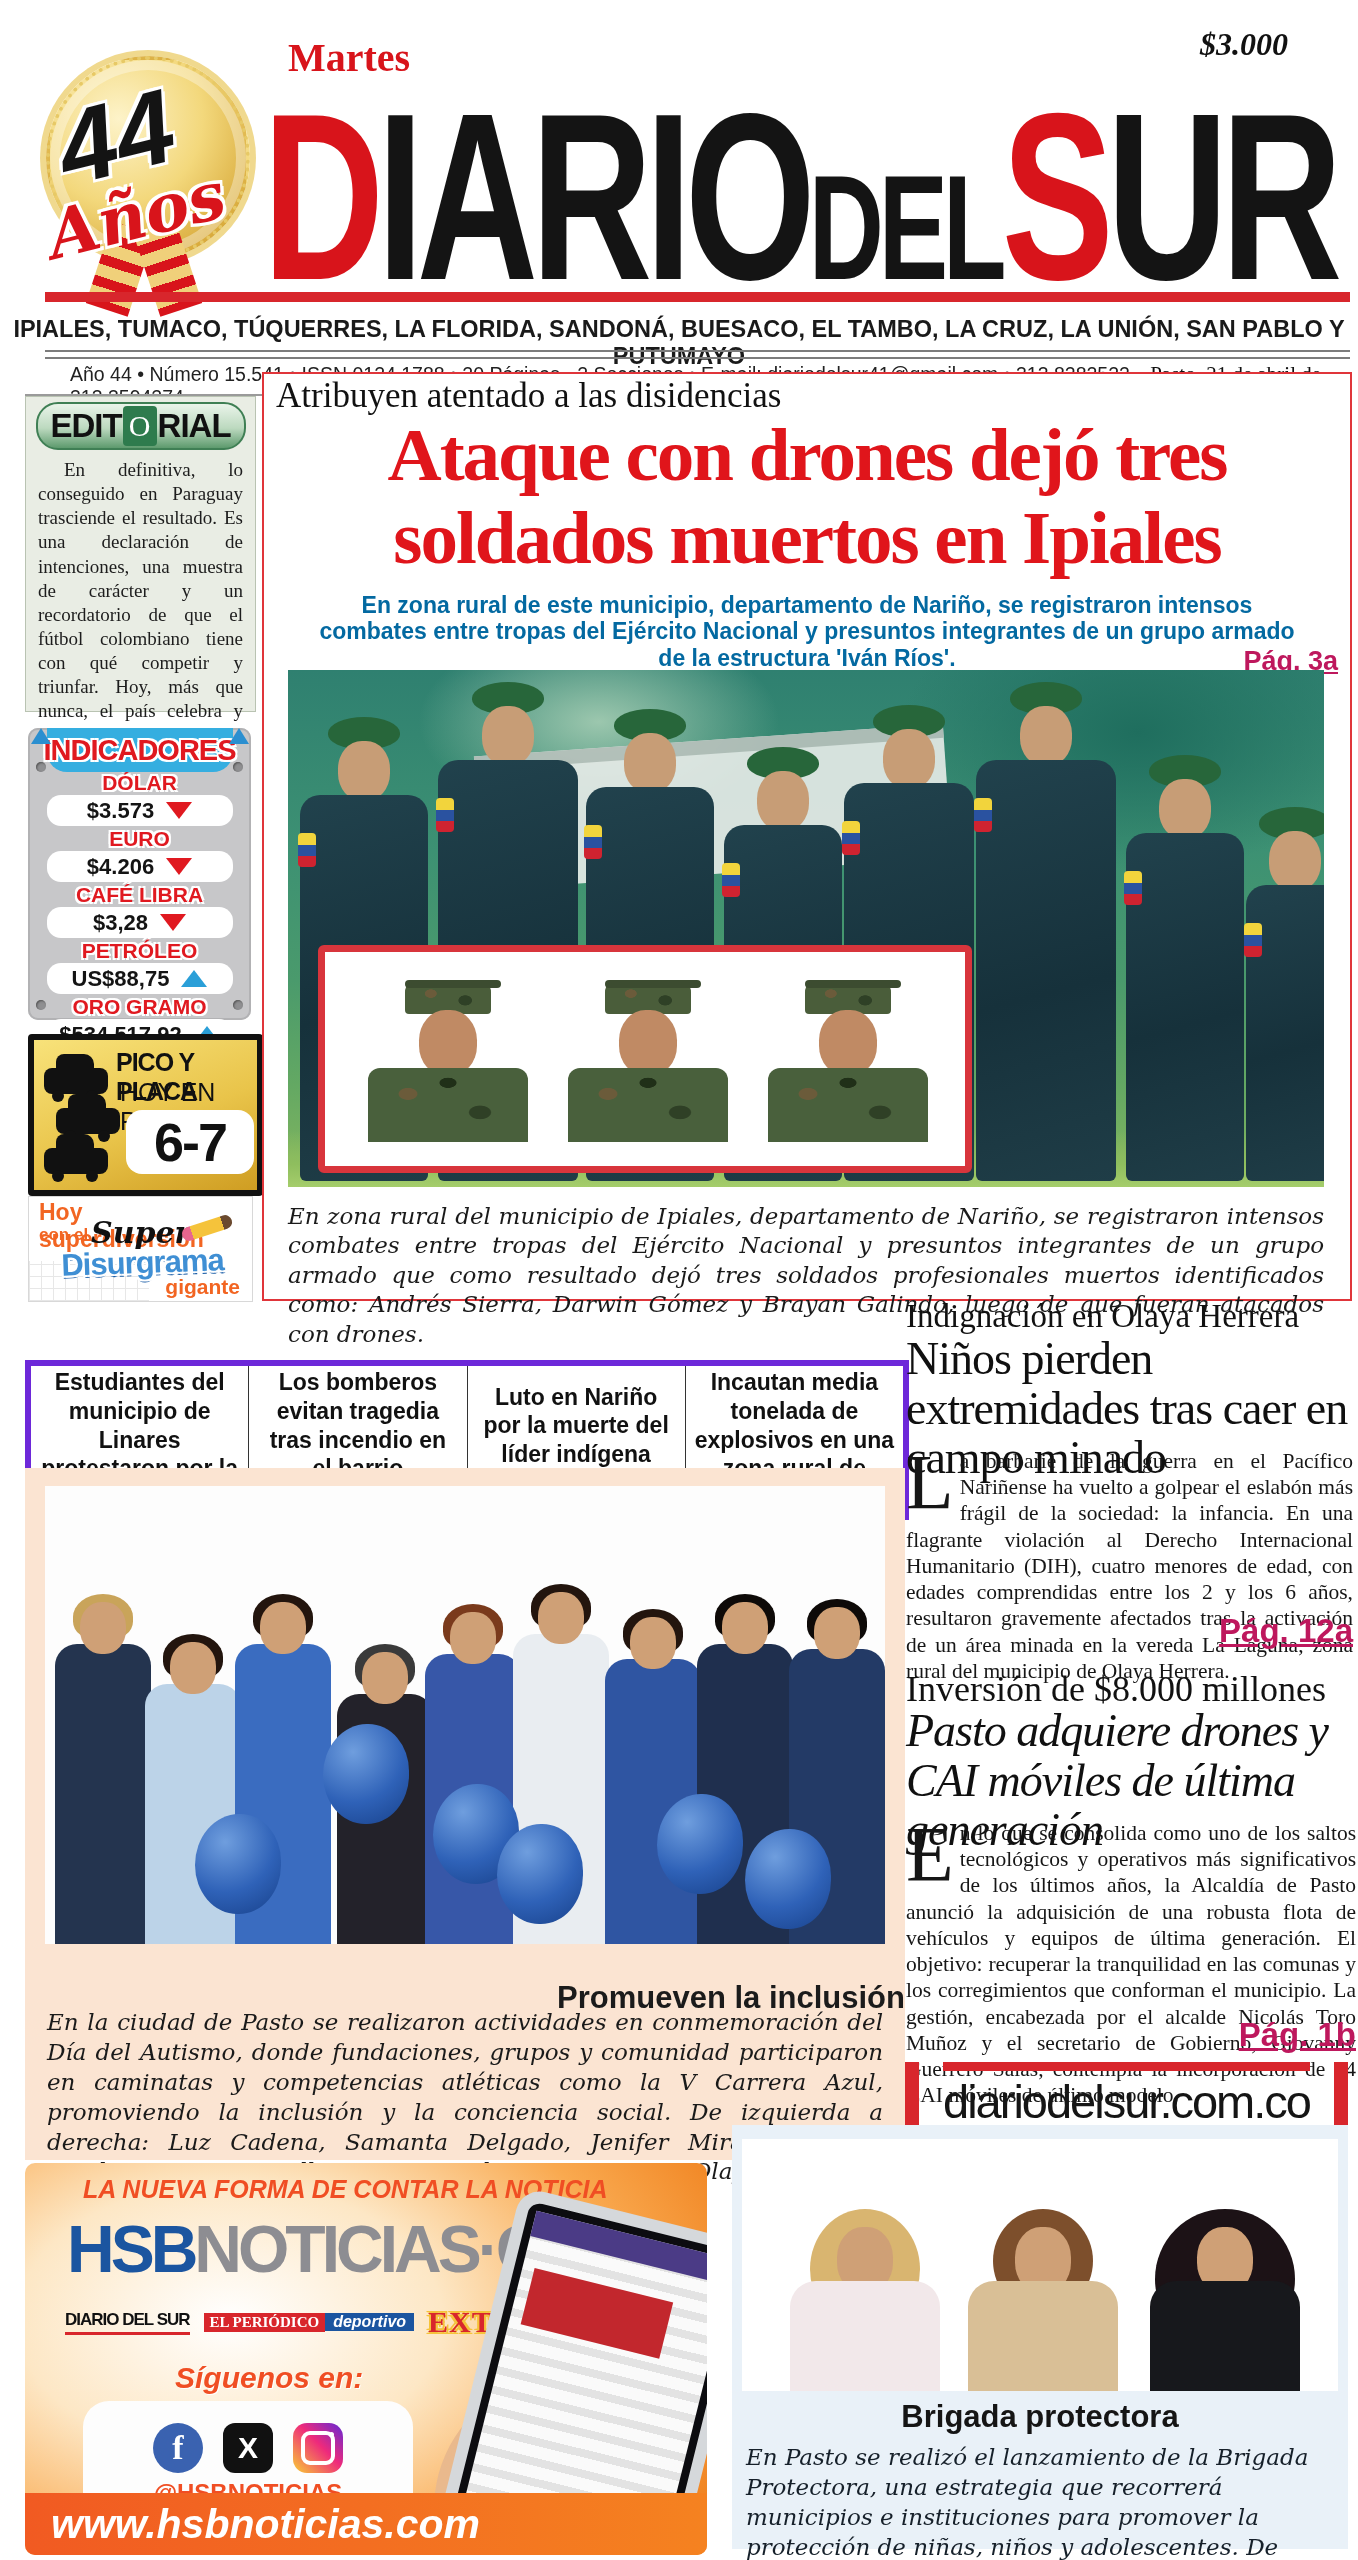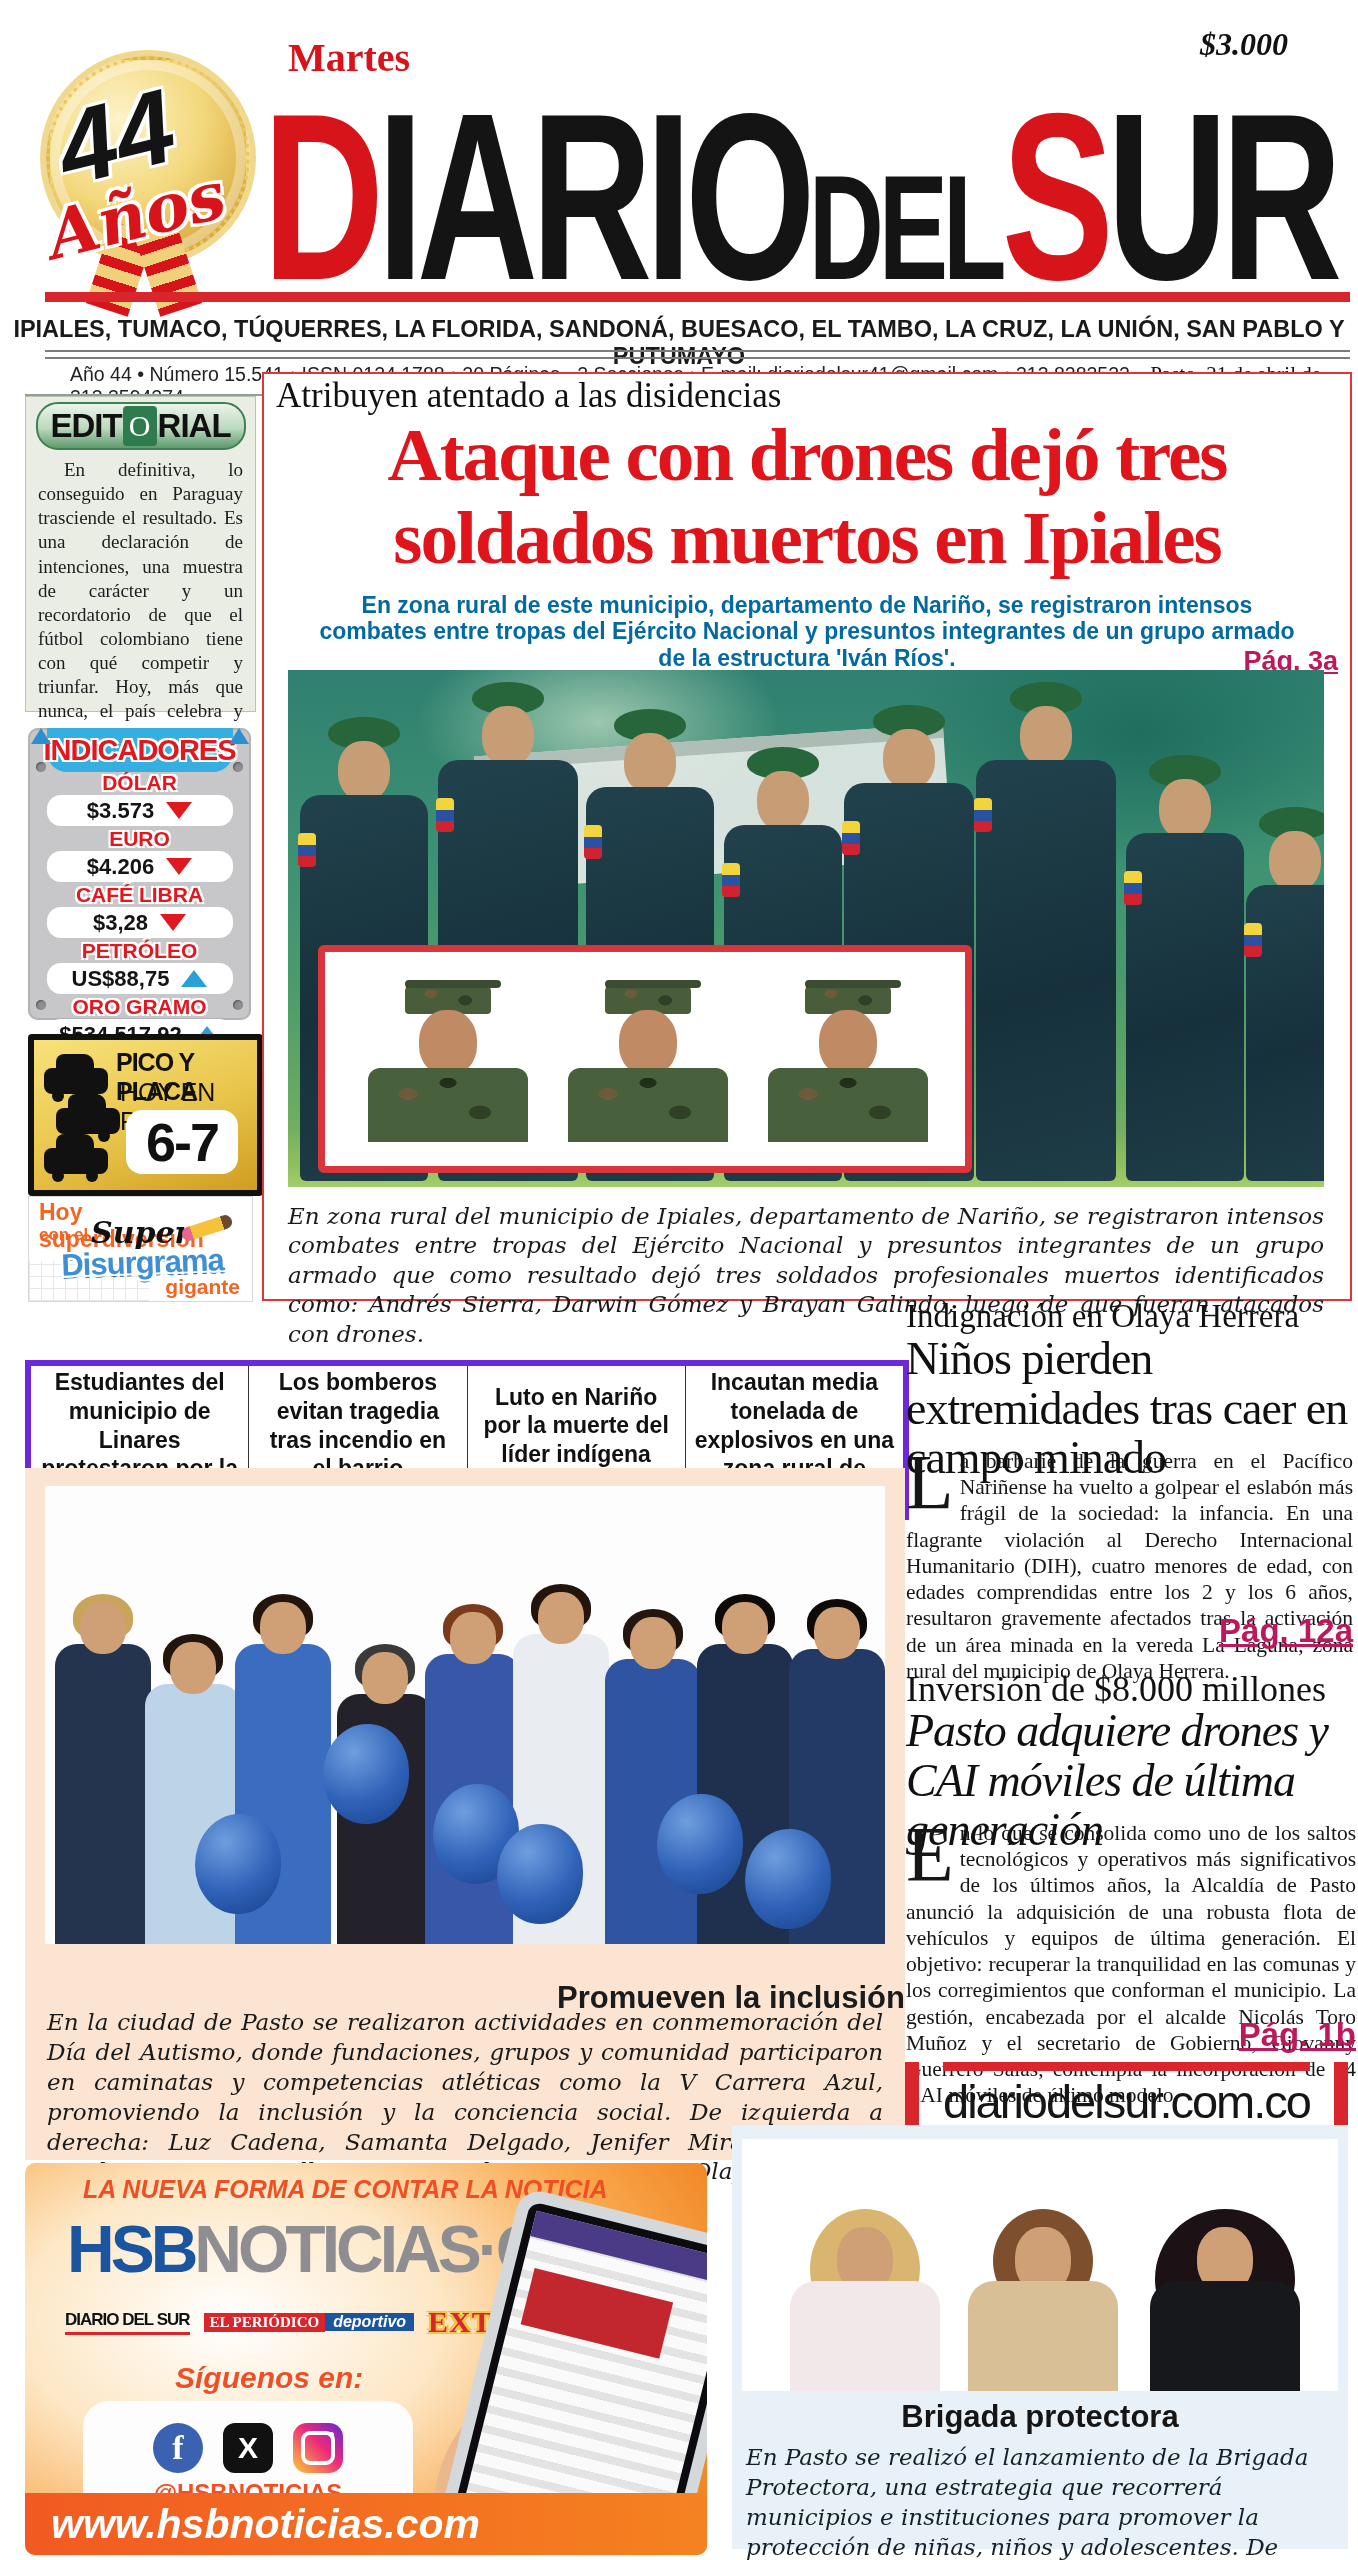--- a/index.html
+++ b/index.html
@@ -73,21 +73,21 @@
 
   #pico{left:28px;top:1034px;width:223px;height:150px;background:linear-gradient(160deg,#f8e27a 0%,#e9c44a 55%,#cf9d22 100%);
     border:6px solid #111;border-radius:4px;}
   .car{position:absolute;width:64px;height:26px;background:#111;border-radius:8px;}
   .car:before{content:"";position:absolute;left:12px;top:-14px;width:38px;height:18px;background:#111;border-radius:8px 10px 0 0;}
   .car:after{content:"";position:absolute;left:8px;bottom:-8px;width:12px;height:12px;background:#111;border-radius:50%;
     box-shadow:34px 0 0 #111;}
   #pico .c1{left:10px;top:28px;} #pico .c2{left:22px;top:68px;} #pico .c3{left:10px;top:108px;}
   #pico .t1{position:absolute;left:82px;top:8px;font-family:"Liberation Sans",sans-serif;font-weight:700;font-size:25px;color:#111;letter-spacing:-1px;}
   #pico .t2{position:absolute;left:86px;top:38px;font-family:"Liberation Sans",sans-serif;font-weight:400;font-size:25px;color:#111;}
-  #pico .nbox{position:absolute;left:92px;top:70px;width:112px;height:64px;background:#fff;border-radius:16px;
+  #pico .nbox{position:absolute;left:92px;top:70px;width:128px;height:64px;background:#fff;border-radius:16px;
     display:flex;align-items:center;justify-content:center;}
   #pico .nbox span{font-family:"Liberation Sans",sans-serif;font-weight:700;font-size:54px;color:#111;letter-spacing:-2px;}
 
   #puzzle{left:28px;top:1196px;width:223px;height:104px;background:#fff;border:1px solid #d8d8d8;overflow:hidden;}
   #puzzle .grid{position:absolute;left:0;bottom:0;width:120px;height:40px;opacity:.35;
     background:repeating-linear-gradient(90deg,#bbb 0 1px,transparent 1px 12px),repeating-linear-gradient(0deg,#bbb 0 1px,transparent 1px 12px);}
   #puzzle .l1{position:absolute;left:10px;top:2px;font-family:"Liberation Sans",sans-serif;font-weight:700;font-size:23px;color:#f26522;}
   #puzzle .l2{position:absolute;left:10px;top:28px;font-family:"Liberation Sans",sans-serif;font-weight:700;font-size:17px;color:#f26522;}
   #puzzle .sup{position:absolute;left:62px;top:18px;font-family:"DejaVu Serif",serif;font-style:italic;font-weight:700;font-size:30px;color:#111;}
   #puzzle .pencil{position:absolute;left:152px;top:24px;width:52px;height:14px;border-radius:7px;transform:rotate(-18deg);

